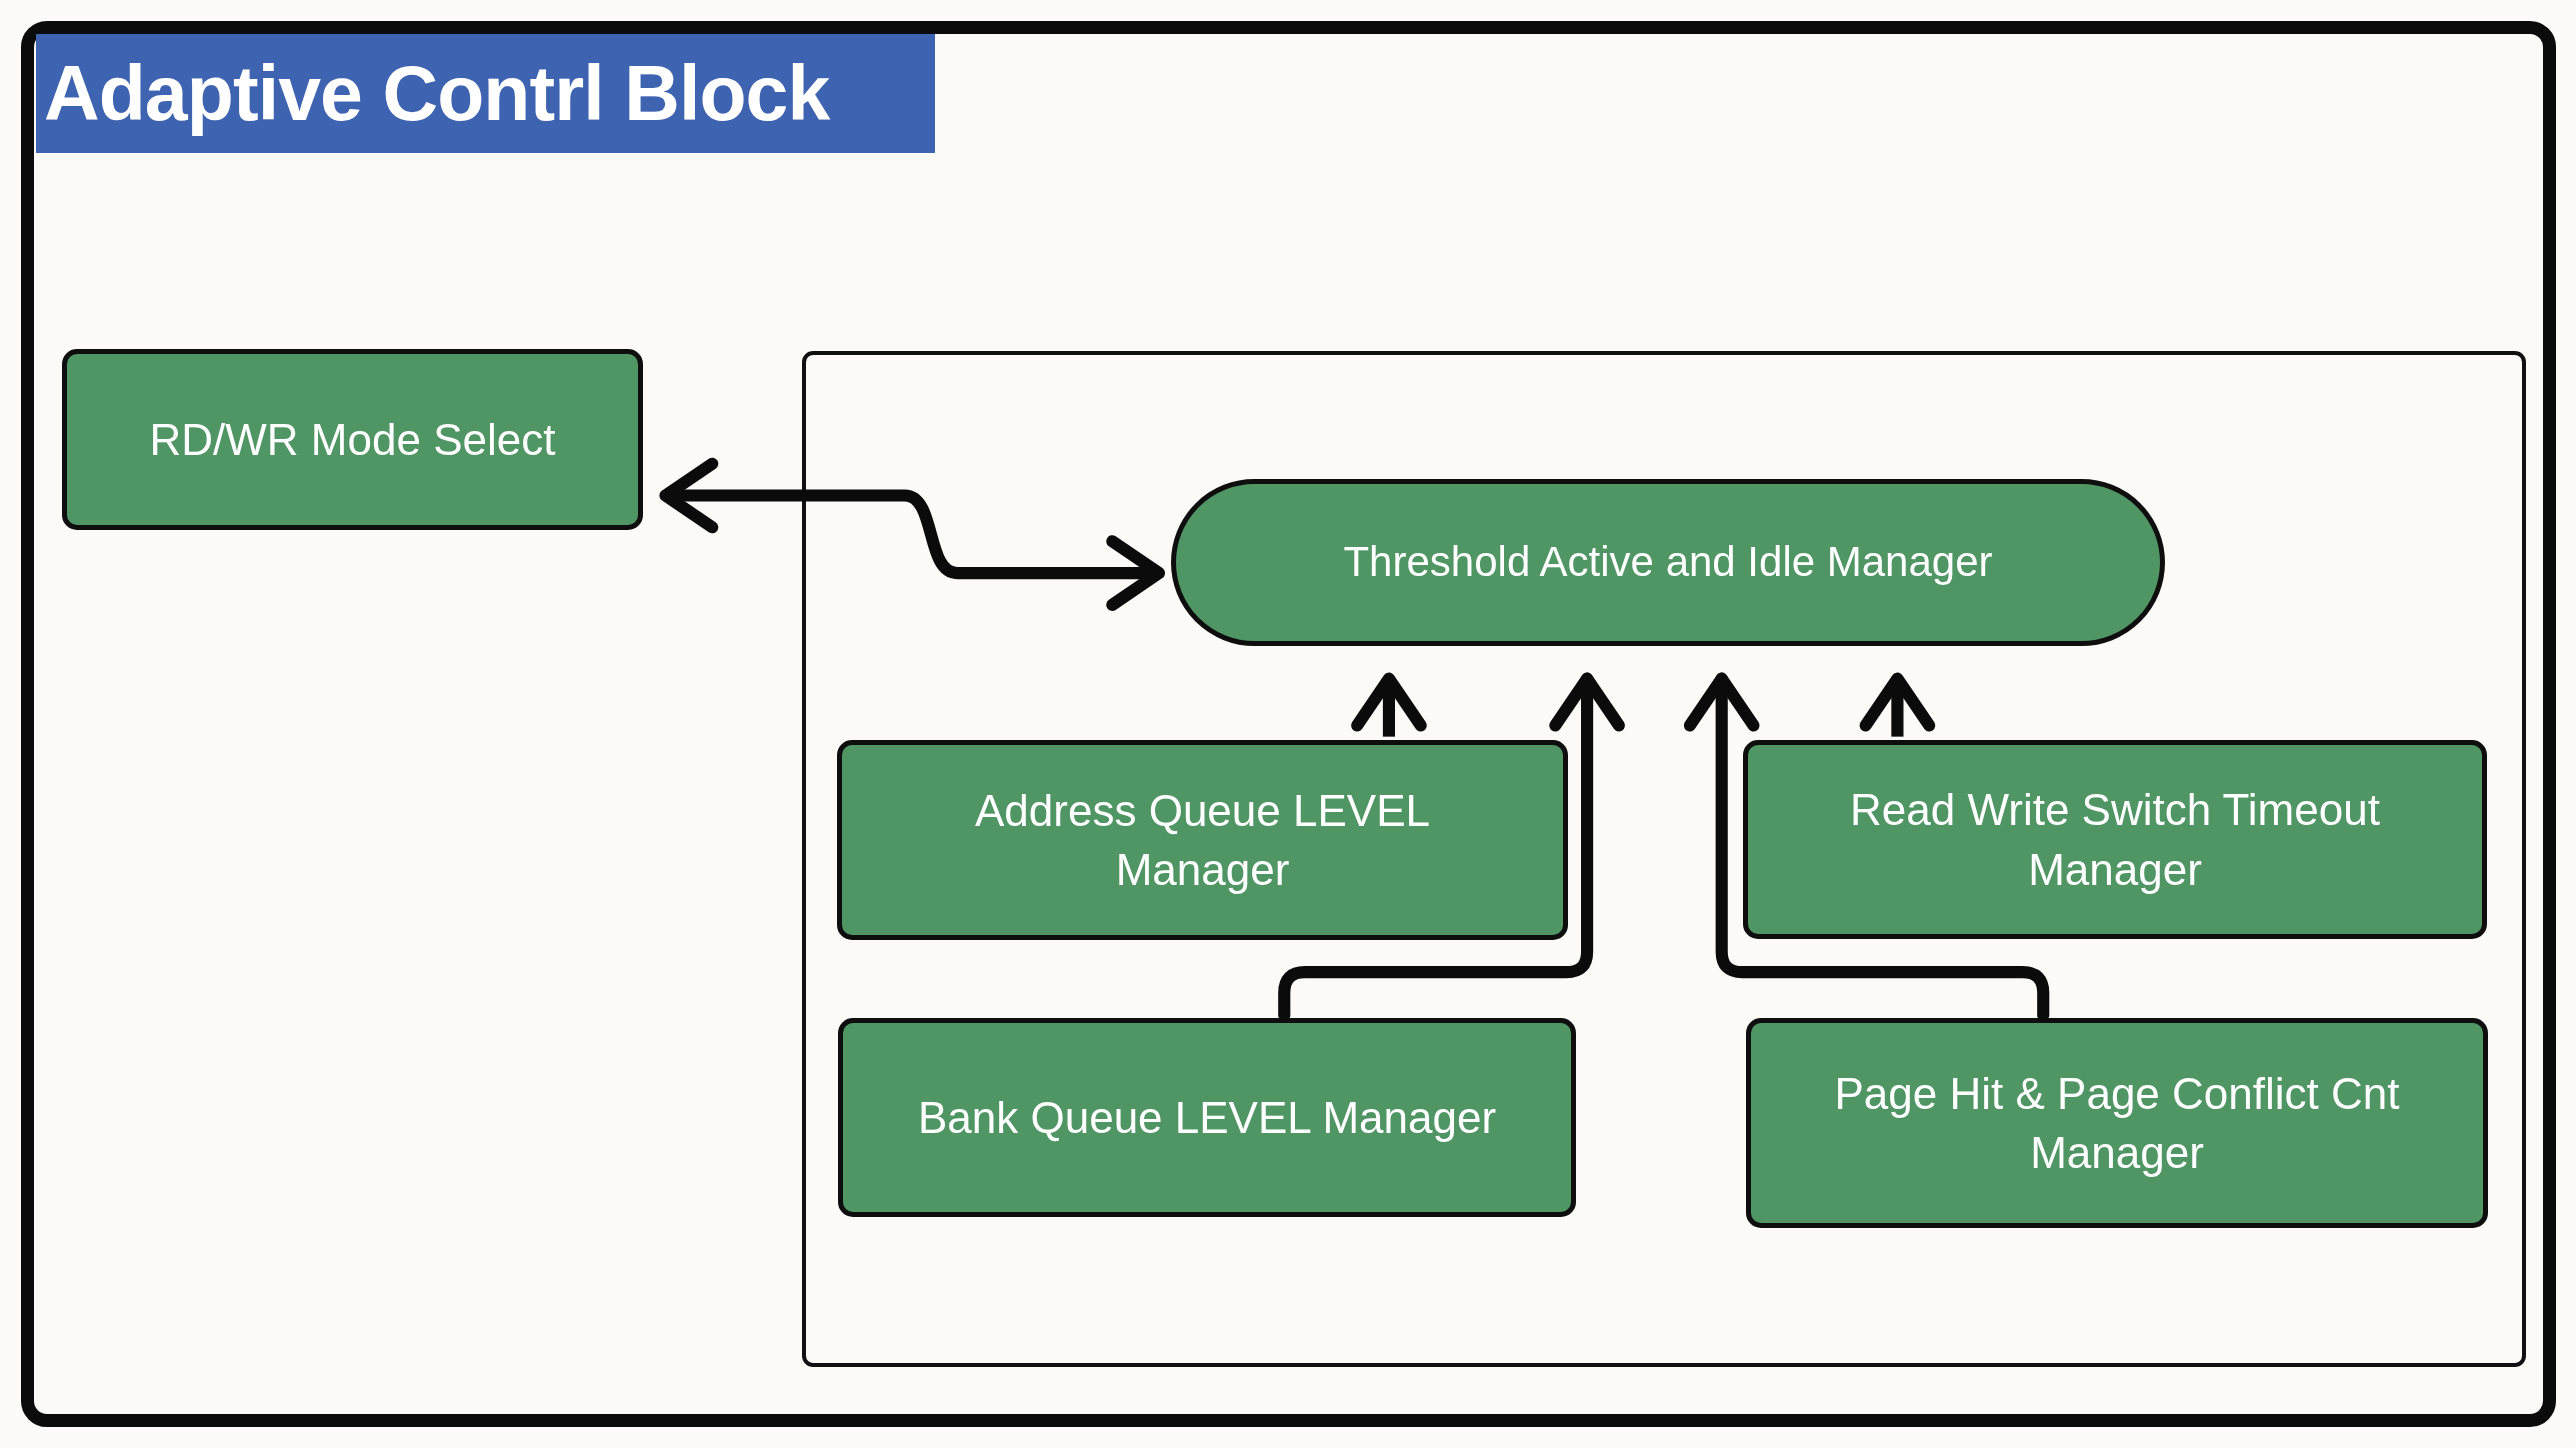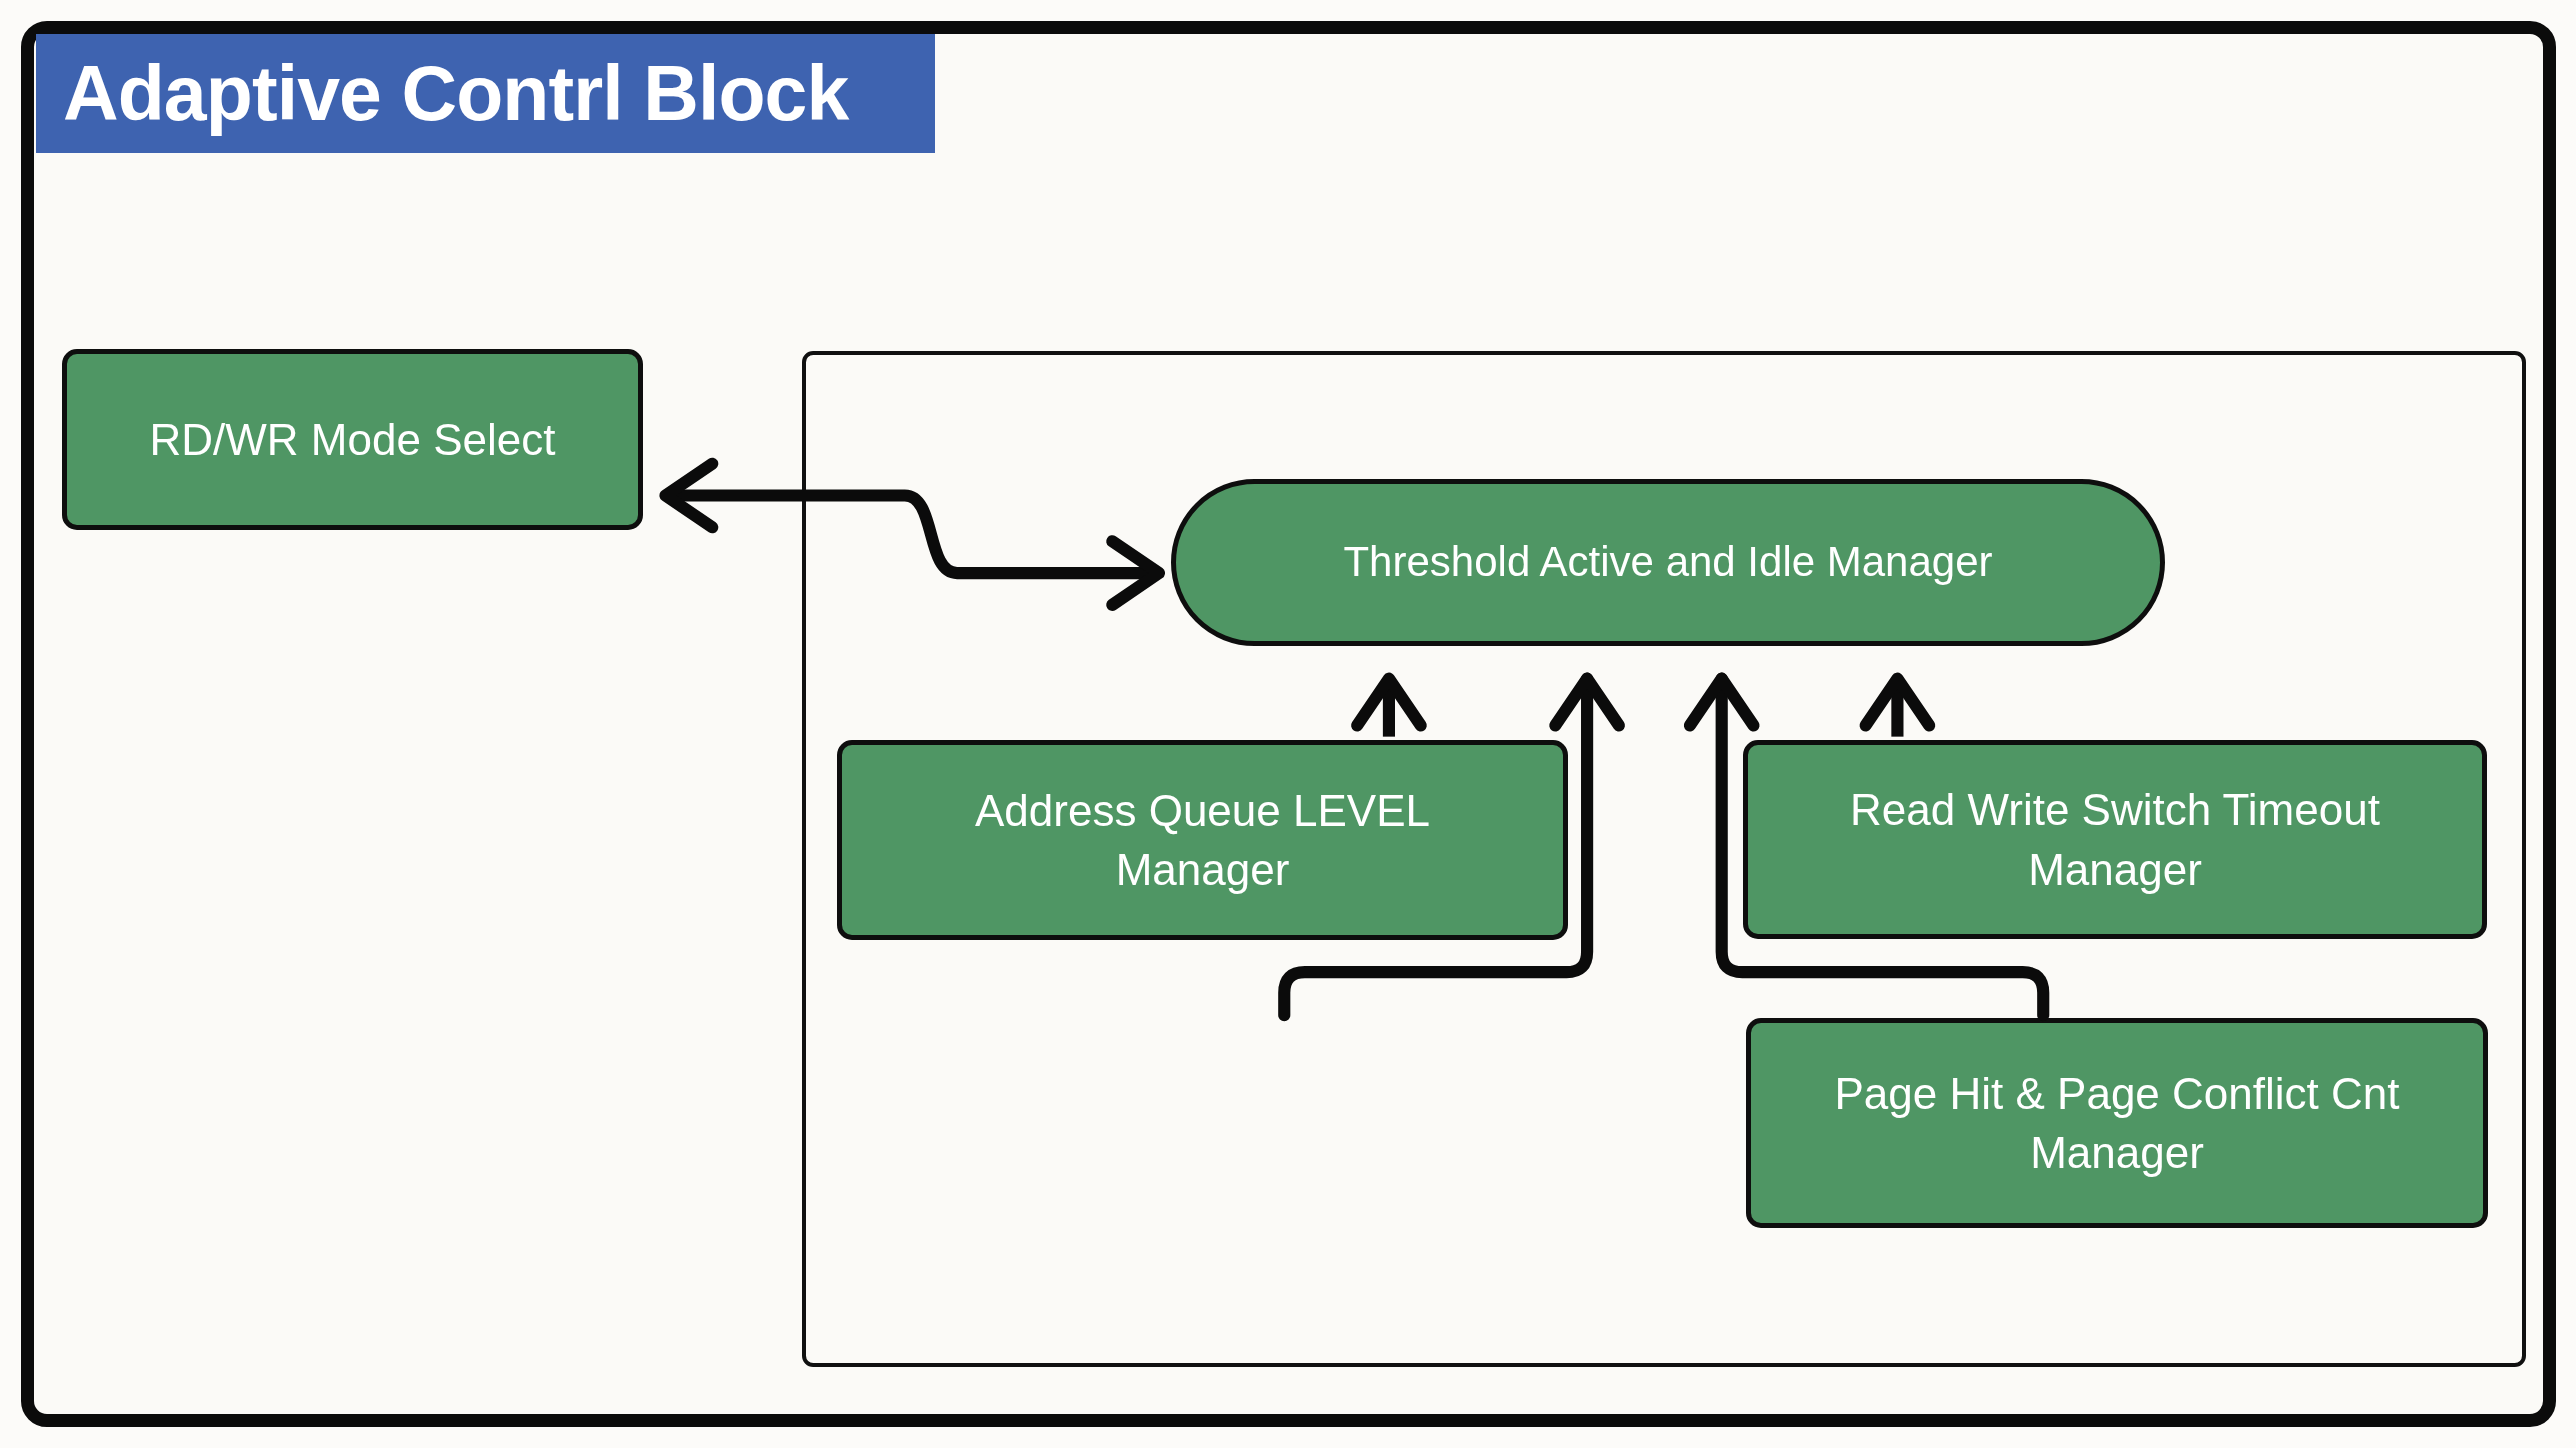--- a/index.html
+++ b/index.html
@@ -21,21 +21,21 @@
     background: #fbfaf7;
   }
   .title-bar {
     position: absolute;
     left: 36px; top: 34px;
     width: 899px; height: 119px;
     background: #3e63b0;
     display: flex;
     align-items: center;
     box-sizing: border-box;
-    padding-left: 27px;
+    padding-left: 8px;
   }
   .title-bar .title-text {
     color: #ffffff;
     font-size: 77px;
     font-weight: 700;
     letter-spacing: -0.9px;
     white-space: nowrap;
   }
   .node {
     position: absolute;
@@ -105,20 +105,23 @@
   </div>
 
   <div class="node node-addr">
     <span>Address Queue LEVEL Manager</span>
   </div>
 
   <div class="node node-rwst">
     <span>Read Write Switch Timeout Manager</span>
   </div>
 
+  <div class="node node-bank">
+    <span>Bank Queue LEVEL Manager</span>
+  </div>
 
   <div class="node node-page">
     <span>Page Hit &amp; Page Conflict Cnt Manager</span>
   </div>
 
   <svg class="wires" viewBox="0 0 2756 1550">
     <defs>
       <marker id="chev" markerUnits="userSpaceOnUse" markerWidth="140" markerHeight="120" refX="0" refY="0" orient="auto-start-reverse" style="overflow:visible">
         <path d="M -50 -34 L 0 0 L -50 34" fill="none" stroke="#0b0b0b" stroke-width="13" stroke-linecap="round" stroke-linejoin="round"></path>
       </marker>

